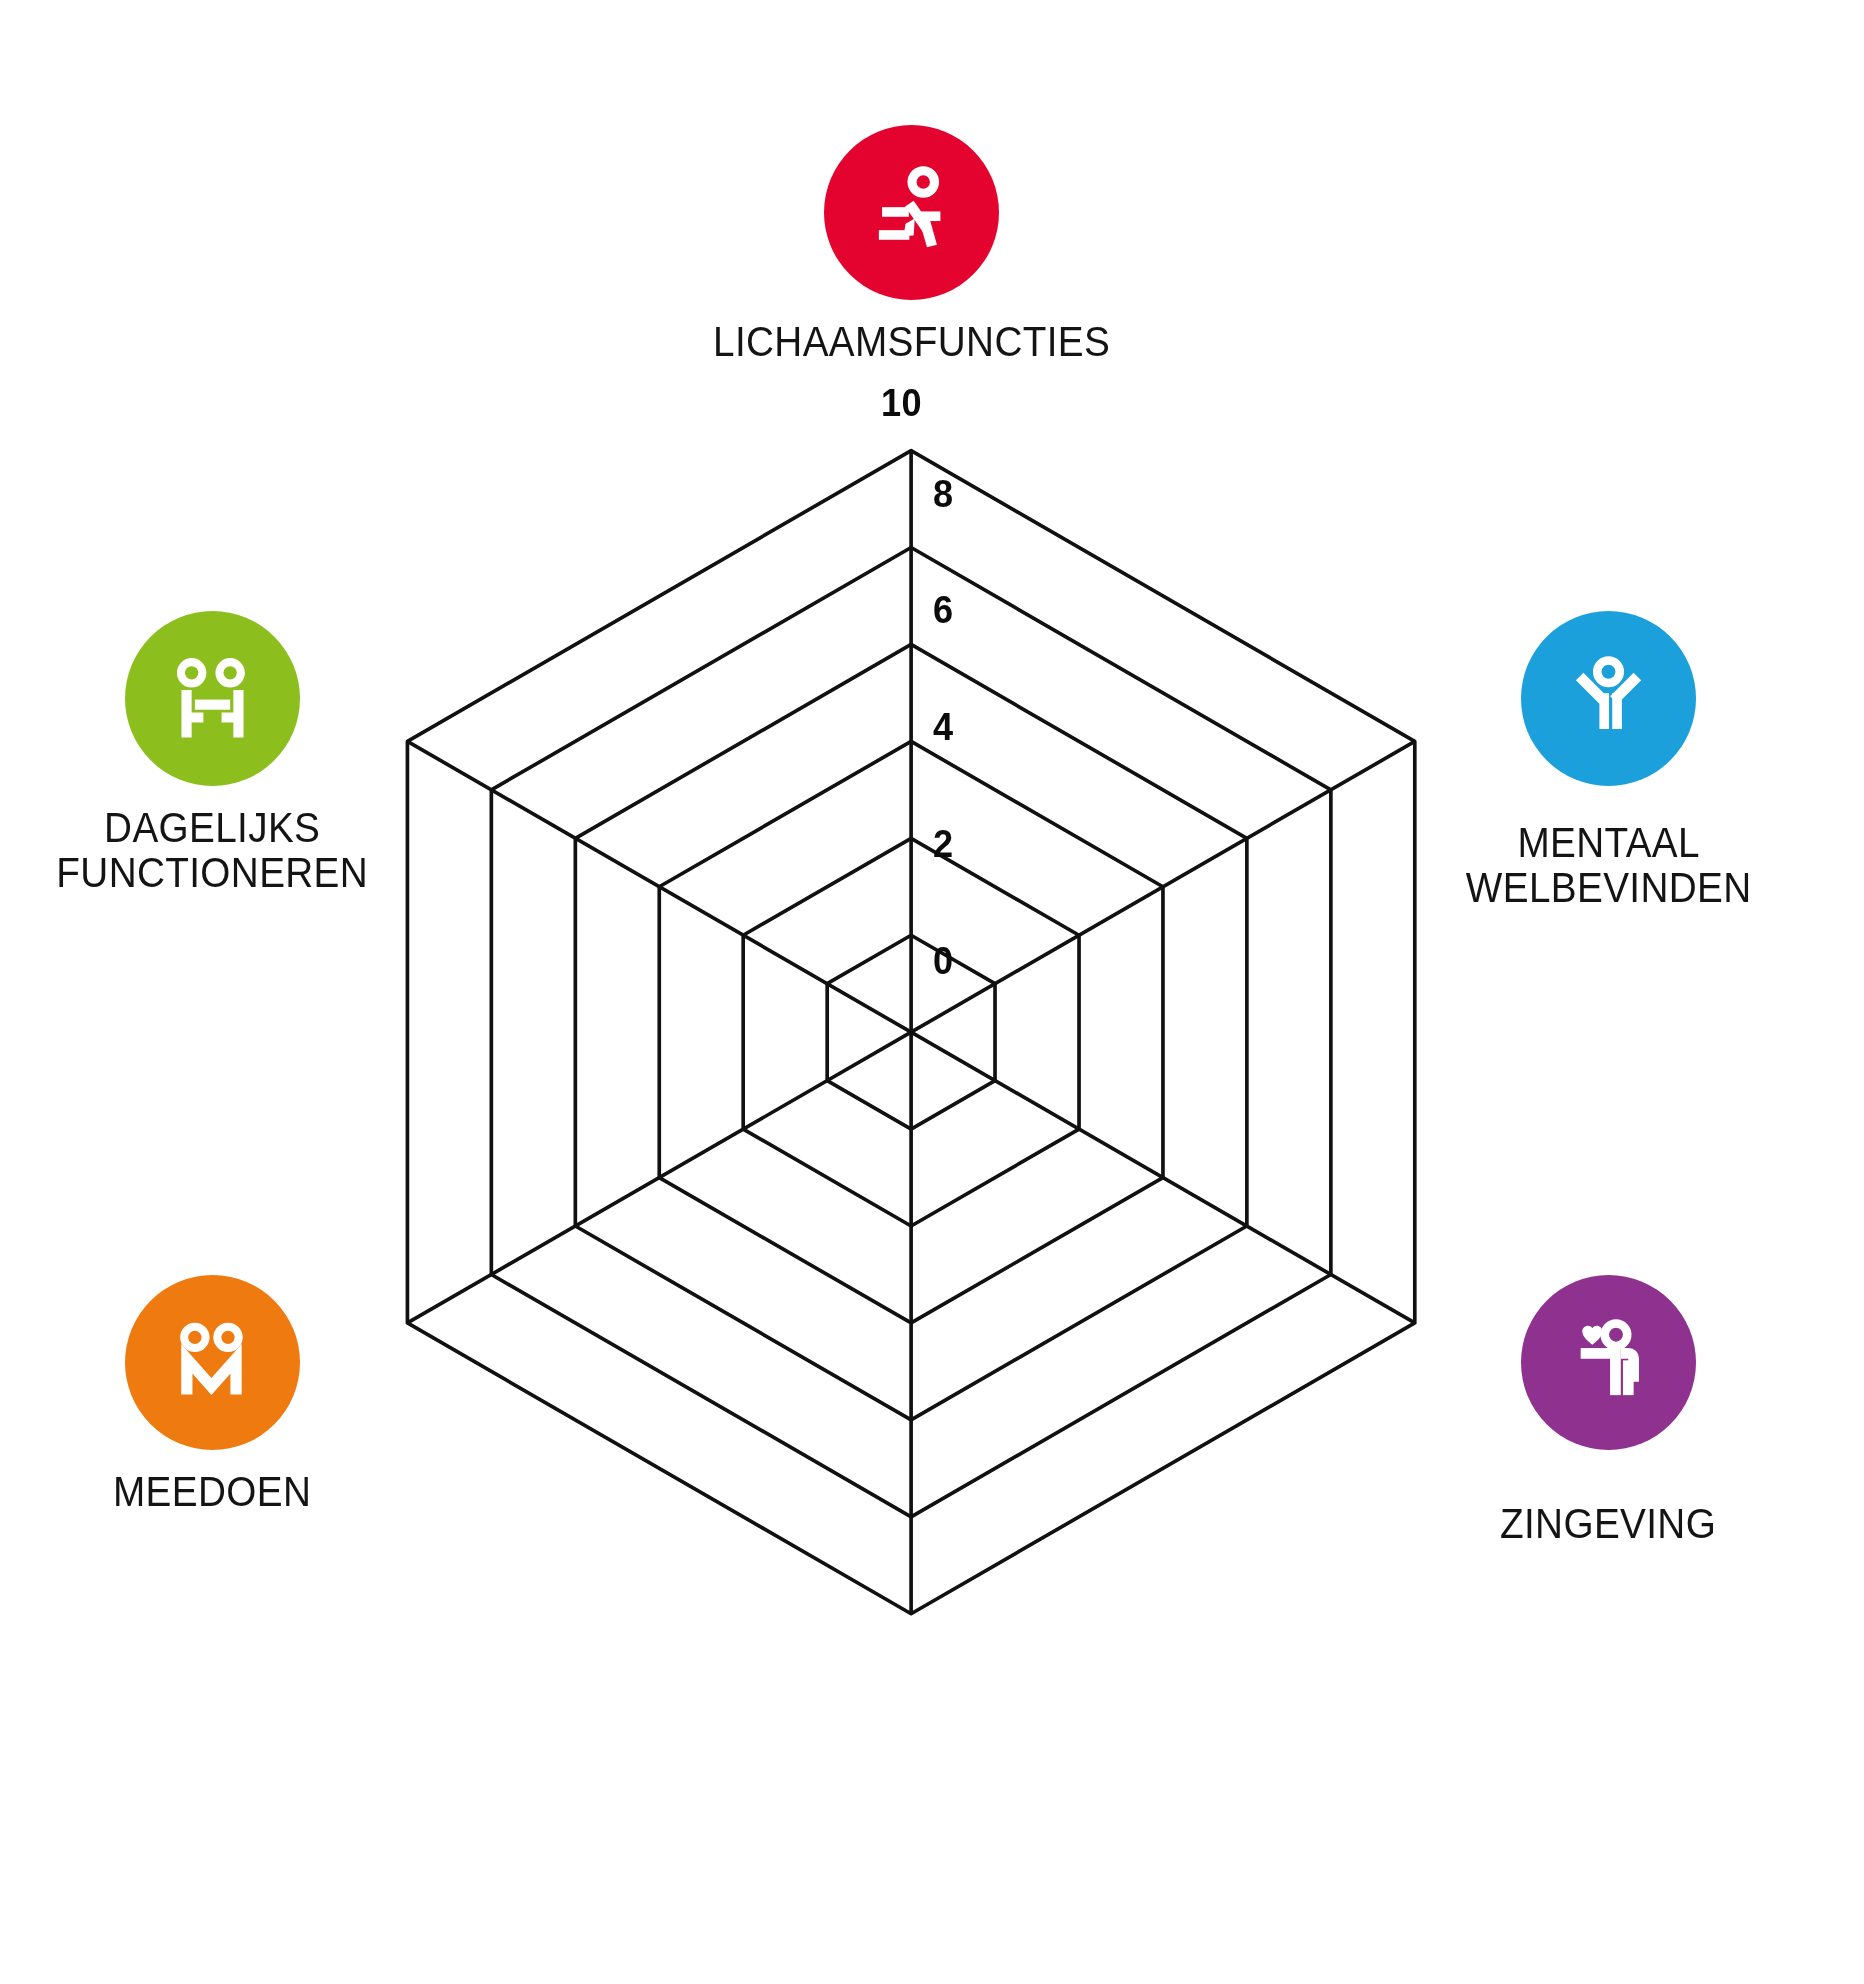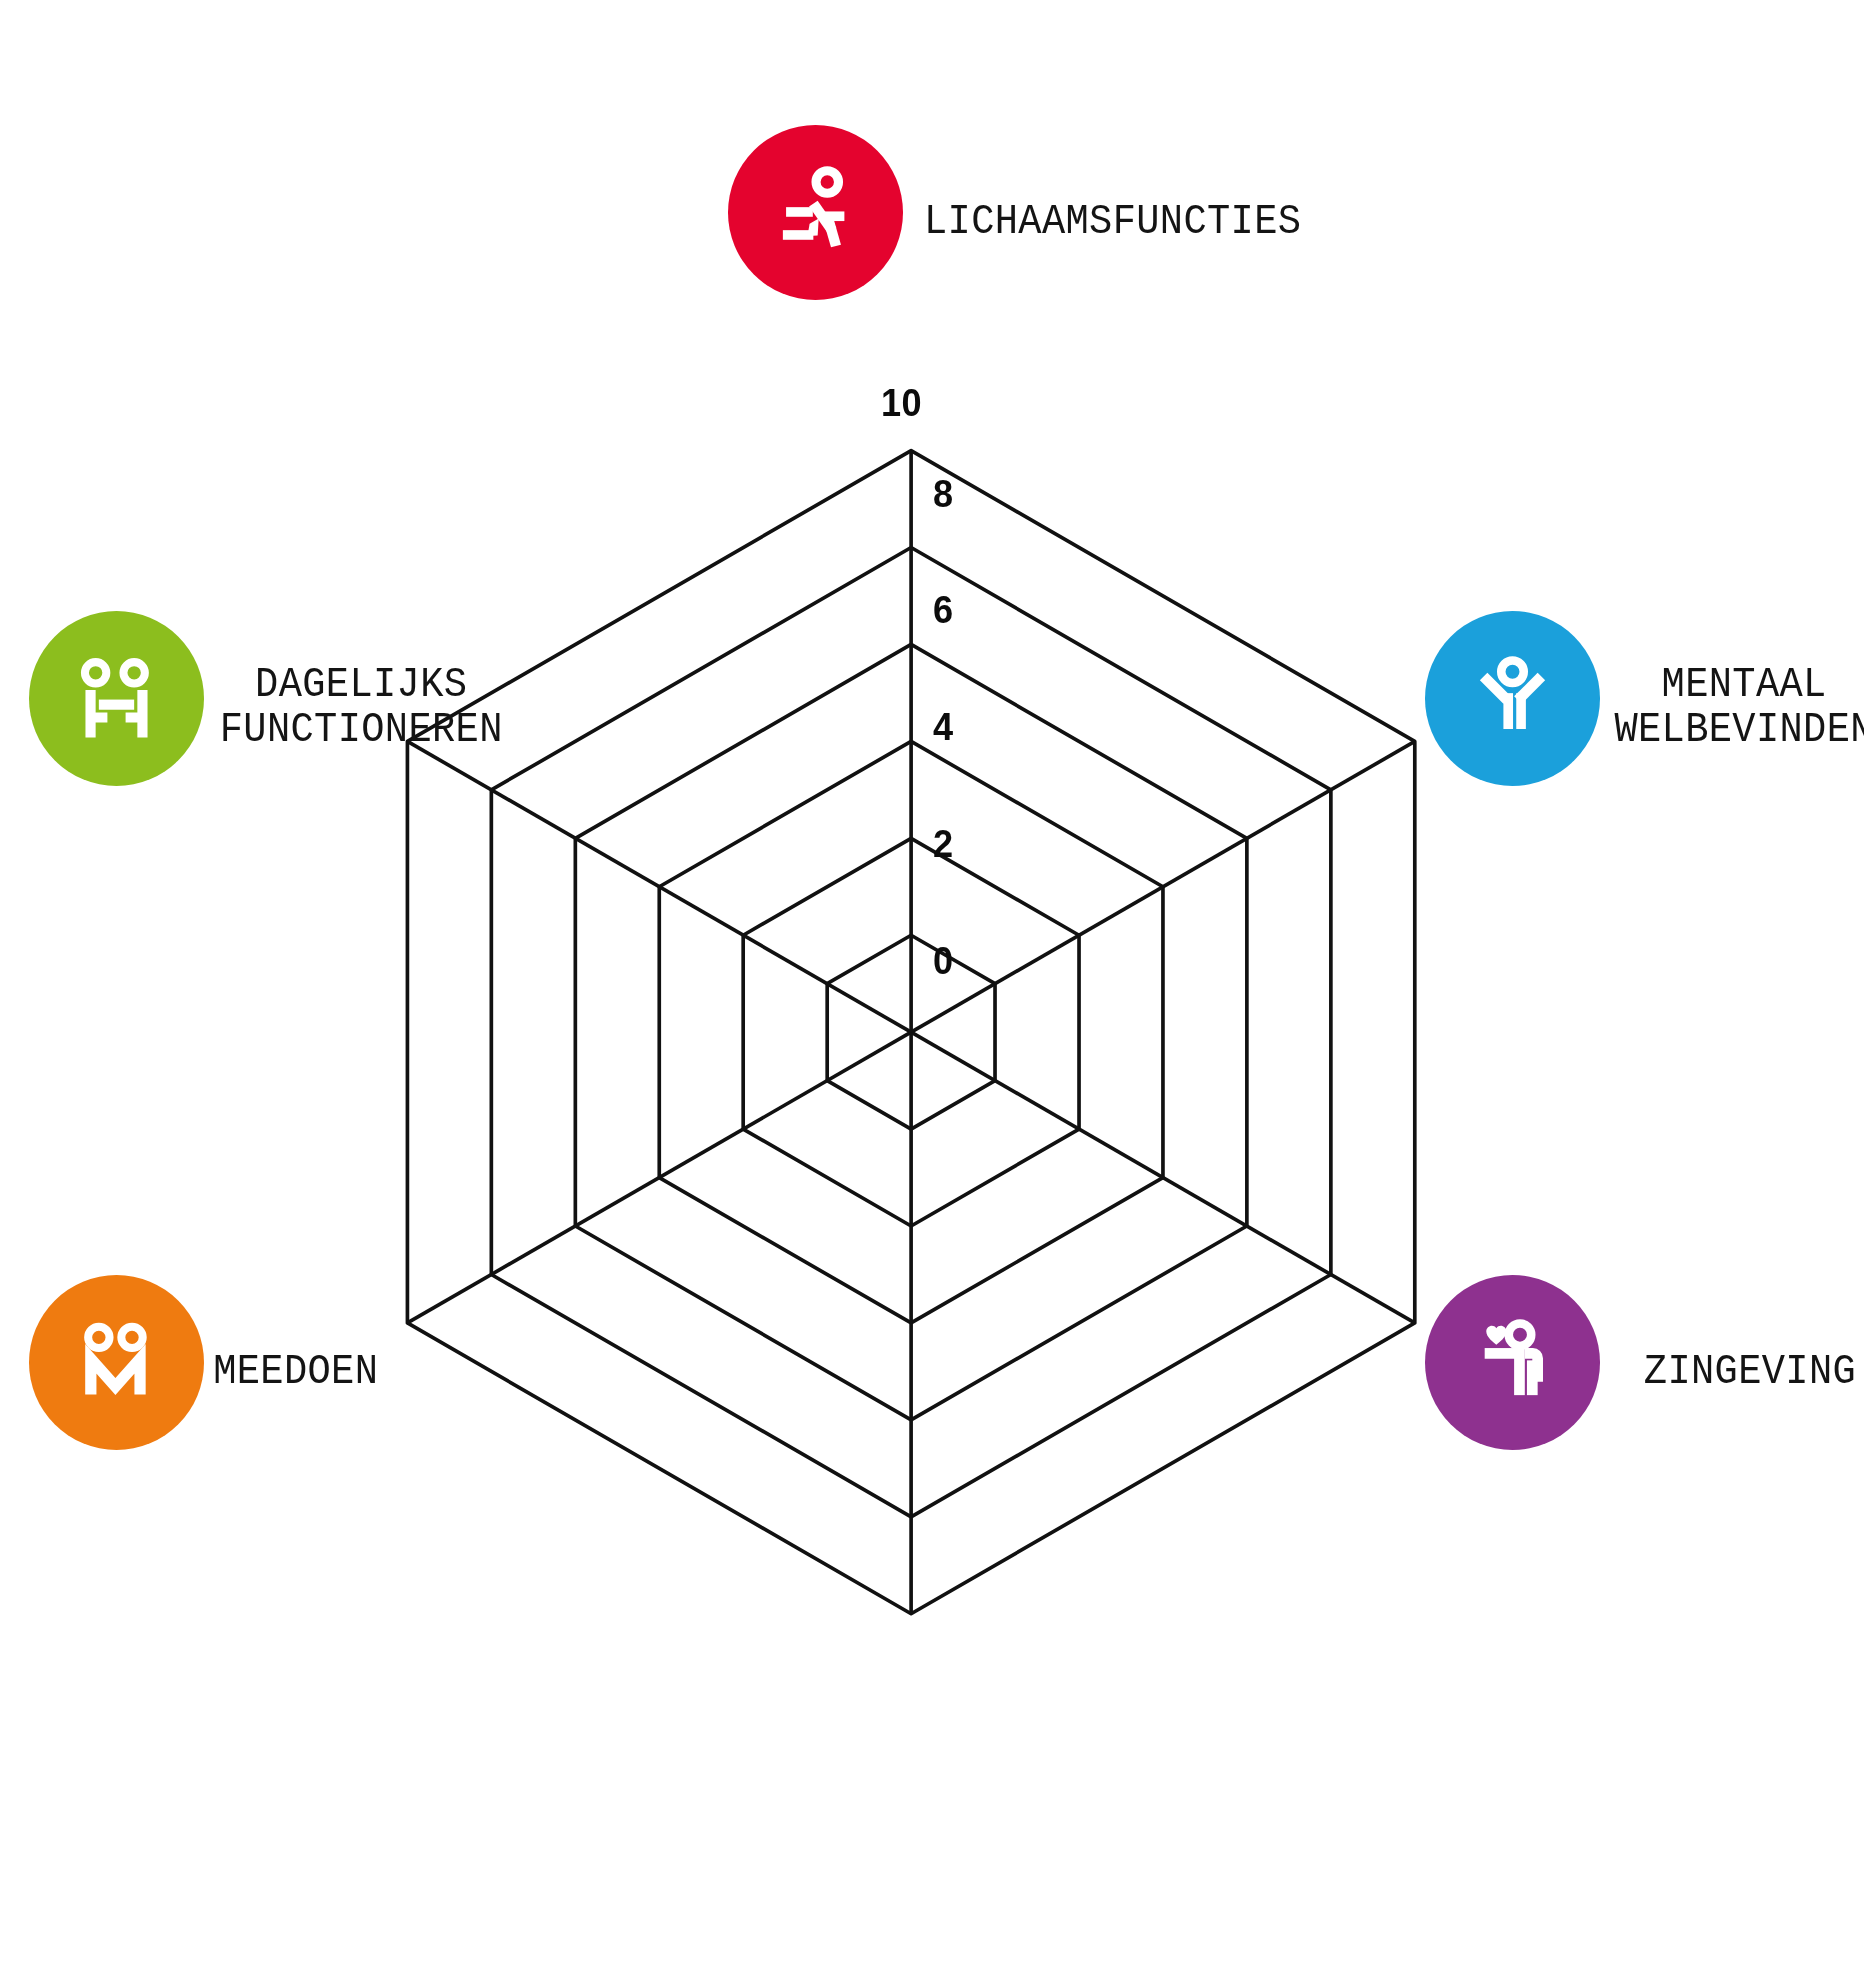--- a/index.html
+++ b/index.html
@@ -21,25 +21,24 @@
     left: 0;
     top: 0;
     width: 1865px;
     height: 1984px;
   }
 
   
   .spoke {
     position: absolute;
     display: flex;
-    flex-direction: row;
+    flex-direction: column;
     align-items: center;
     width: 367px;
     margin-left: -183px;          
-    font-family: Liberation Mono, monospace;
   }
 
   .spoke-badge {
     width: 175px;
     height: 175px;
     border-radius: 50%;
     display: flex;
     align-items: center;
     justify-content: center;
     flex: 0 0 auto;
@@ -55,21 +54,21 @@
     letter-spacing: 0.4px;
     font-weight: 400;
     font-stretch: condensed;
     transform: scaleX(0.90);
     white-space: nowrap;
   }
   .spoke-caption .cap-line { display: block; }
 
   
   .spoke-top     { left: 911px; top: 125px;  }
-  .spoke-ur      { left: 1608px; top: 611px;  }
+  .spoke-ur      { left: 1608px; top: 611px; gap: 15px;  }
   .spoke-lr      { left: 1608px; top: 1275px; gap: 32px; }
   .spoke-bottom  { left: 911px; top: 1668px; }
   .spoke-ll      { left: 212px;  top: 1275px; }
   .spoke-ul      { left: 212px;  top: 611px;  }
 
   
   #web {
     position: absolute;
     left: 0;
     top: 0;

